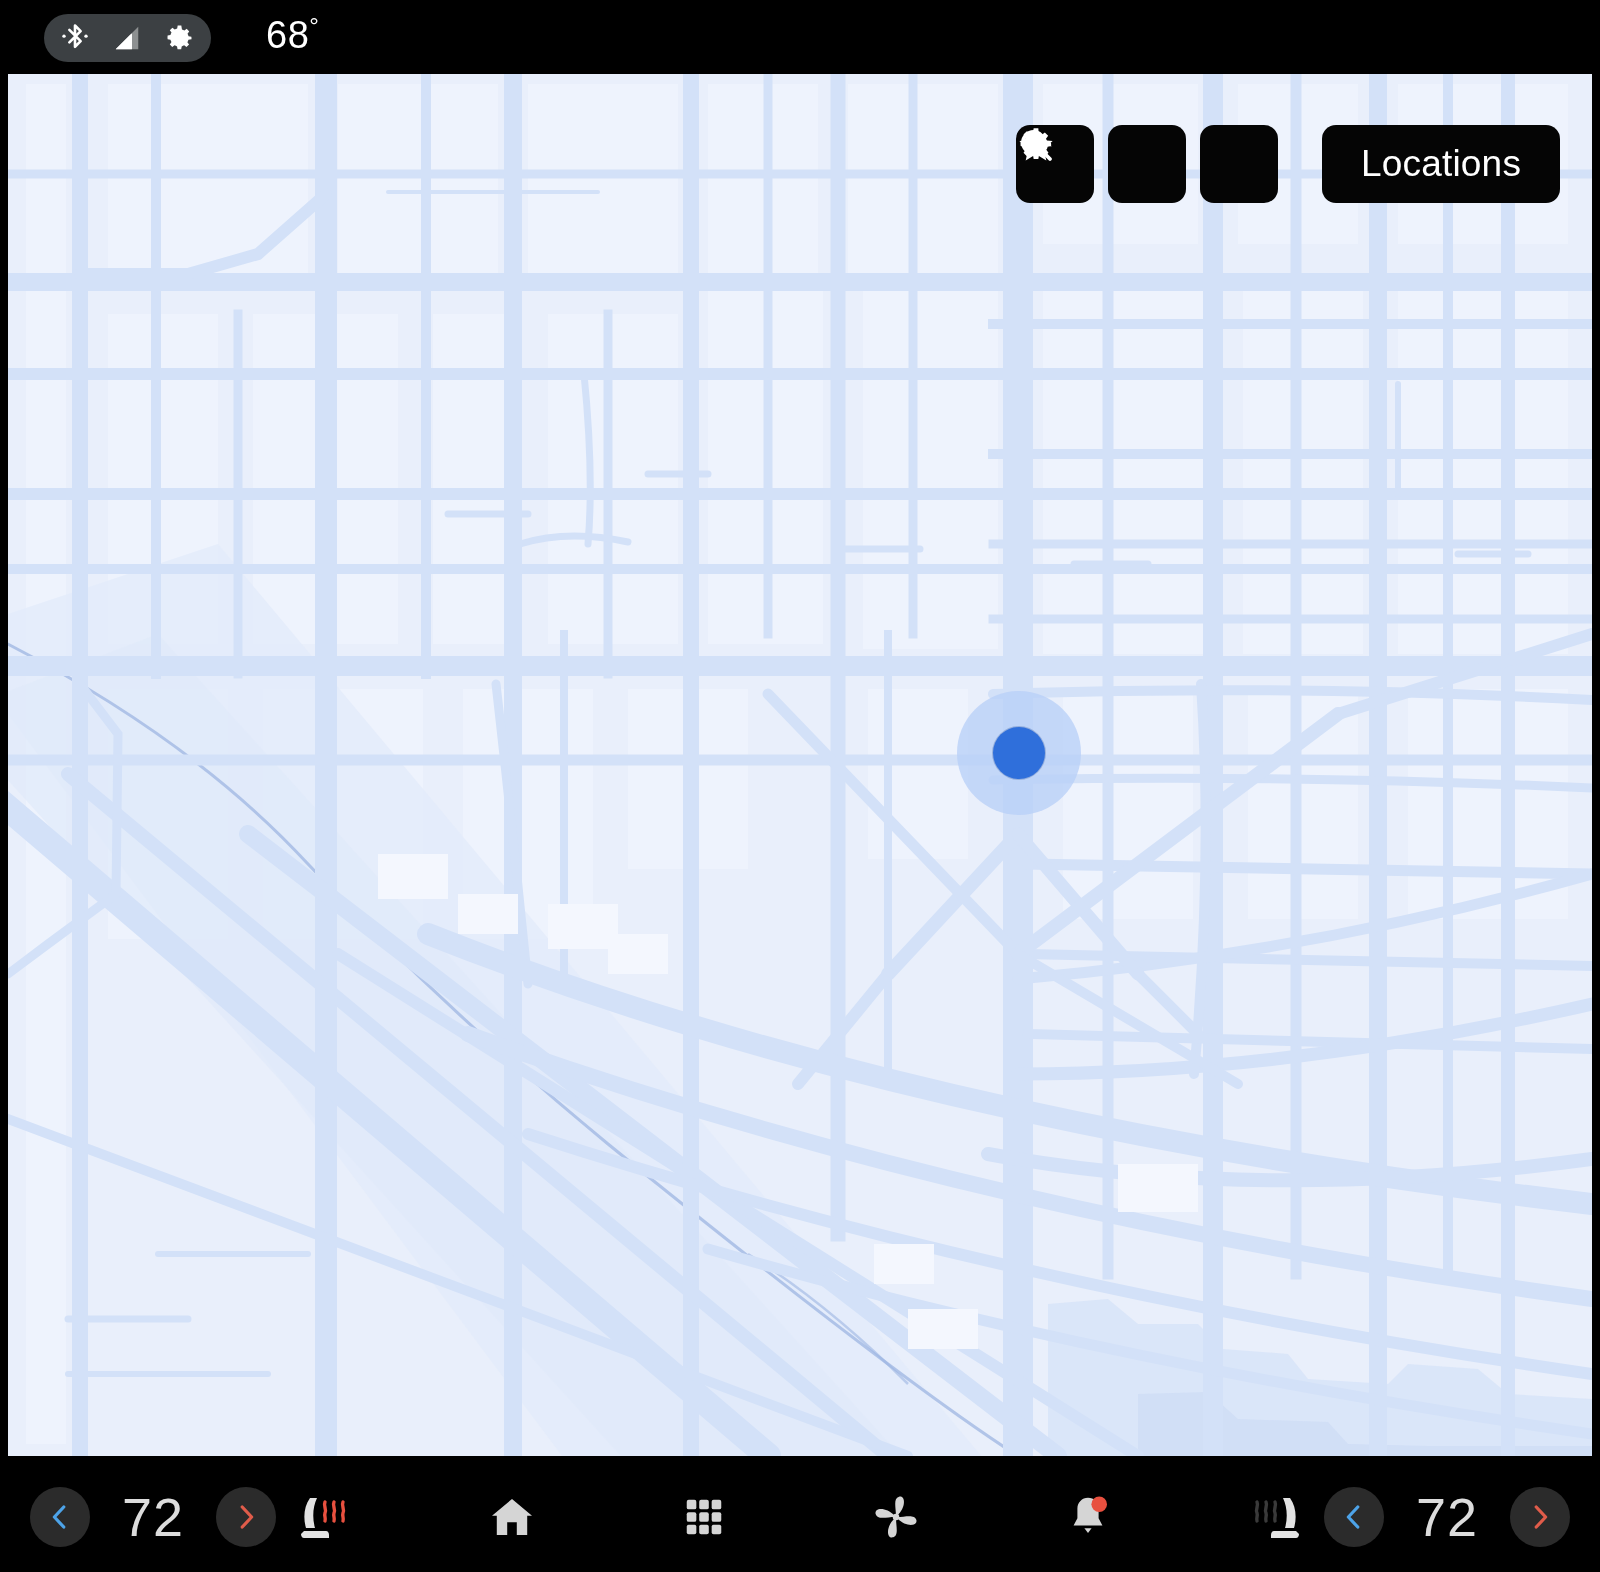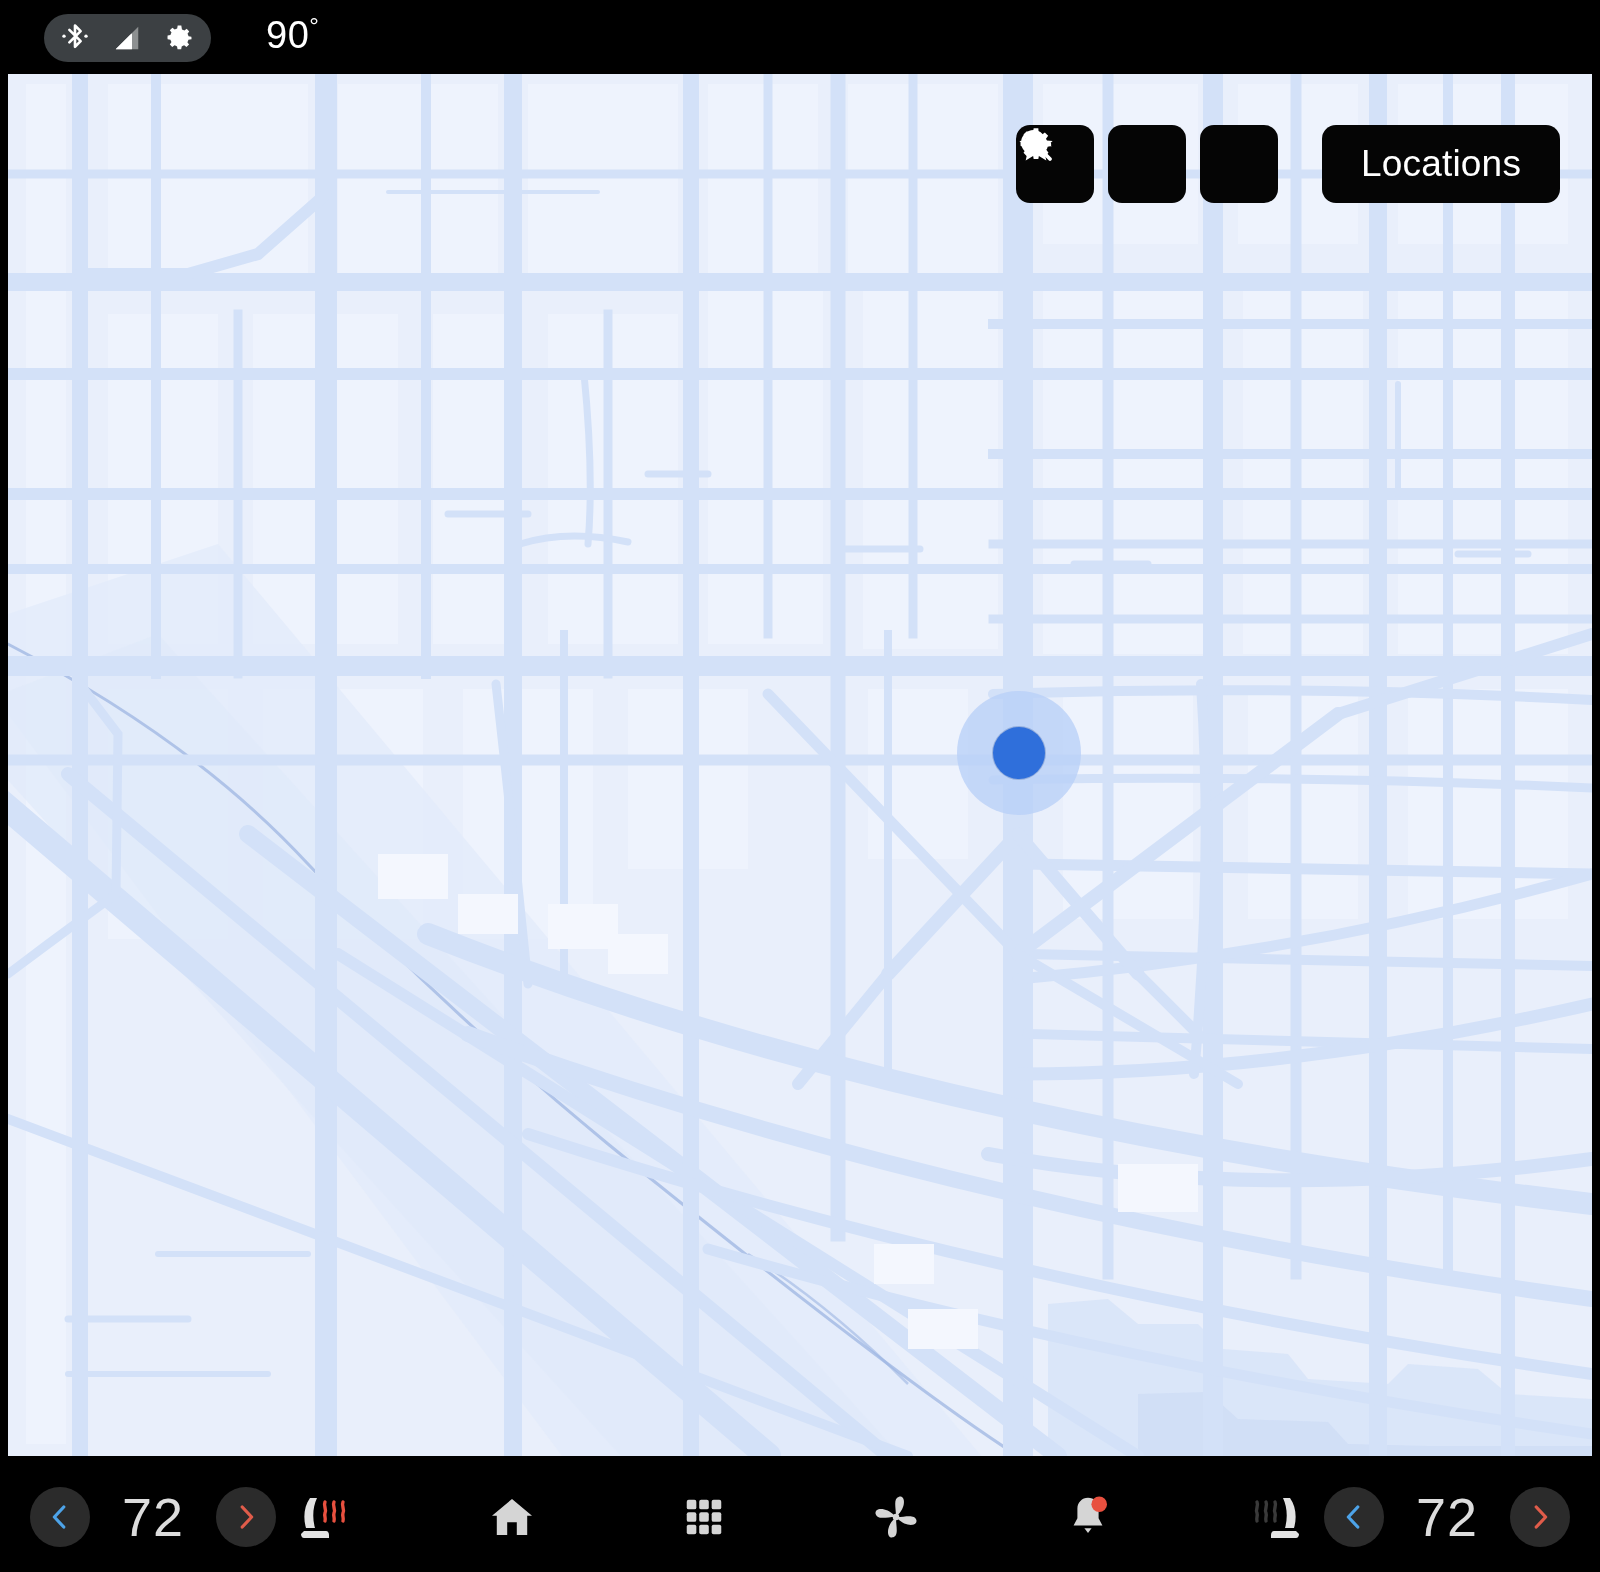--- a/index.html
+++ b/index.html
@@ -140,21 +140,21 @@
         <path d="M16 8.2 L16 21 L3 21 Z" fill="#fff"></path>
       </svg>
     </span>
     <span>
       <svg width="31" height="31" viewBox="0 0 24 24">
         <path fill="#fff" d="M12 8.3a3.7 3.7 0 1 0 0 7.4 3.7 3.7 0 0 0 0-7.4zm9.2 5.1.1-1.4-.1-1.4-2.2-.4a7 7 0 0 0-.8-1.9l1.3-1.8-1.9-2-1.8 1.3a7 7 0 0 0-1.9-.8L13.4 2h-2.8l-.4 2.2a7 7 0 0 0-1.9.8L6.5 3.7l-2 1.9 1.3 1.8a7 7 0 0 0-.8 1.9L2.8 9.7l-.1 1.4.1 1.4 2.2.4c.2.7.5 1.3.8 1.9l-1.3 1.8 1.9 2 1.8-1.3c.6.4 1.2.6 1.9.8l.4 2.2h2.8l.4-2.2c.7-.2 1.3-.4 1.9-.8l1.8 1.3 2-1.9-1.3-1.8c.4-.6.6-1.2.8-1.9l2.3-.4z"></path>
       </svg>
     </span>
   </div>
 
-  <div id="outside-temp"><span>90</span><span class="deg">°</span></div>
+  <div id="outside-temp"><span>68</span><span class="deg">°</span></div>
 
 </div>
 
 <div id="map-region">
   <div id="map">
 
     <svg viewBox="0 0 1584 1382" preserveAspectRatio="none">
       <defs>
         <g id="nil"></g>
       </defs>

